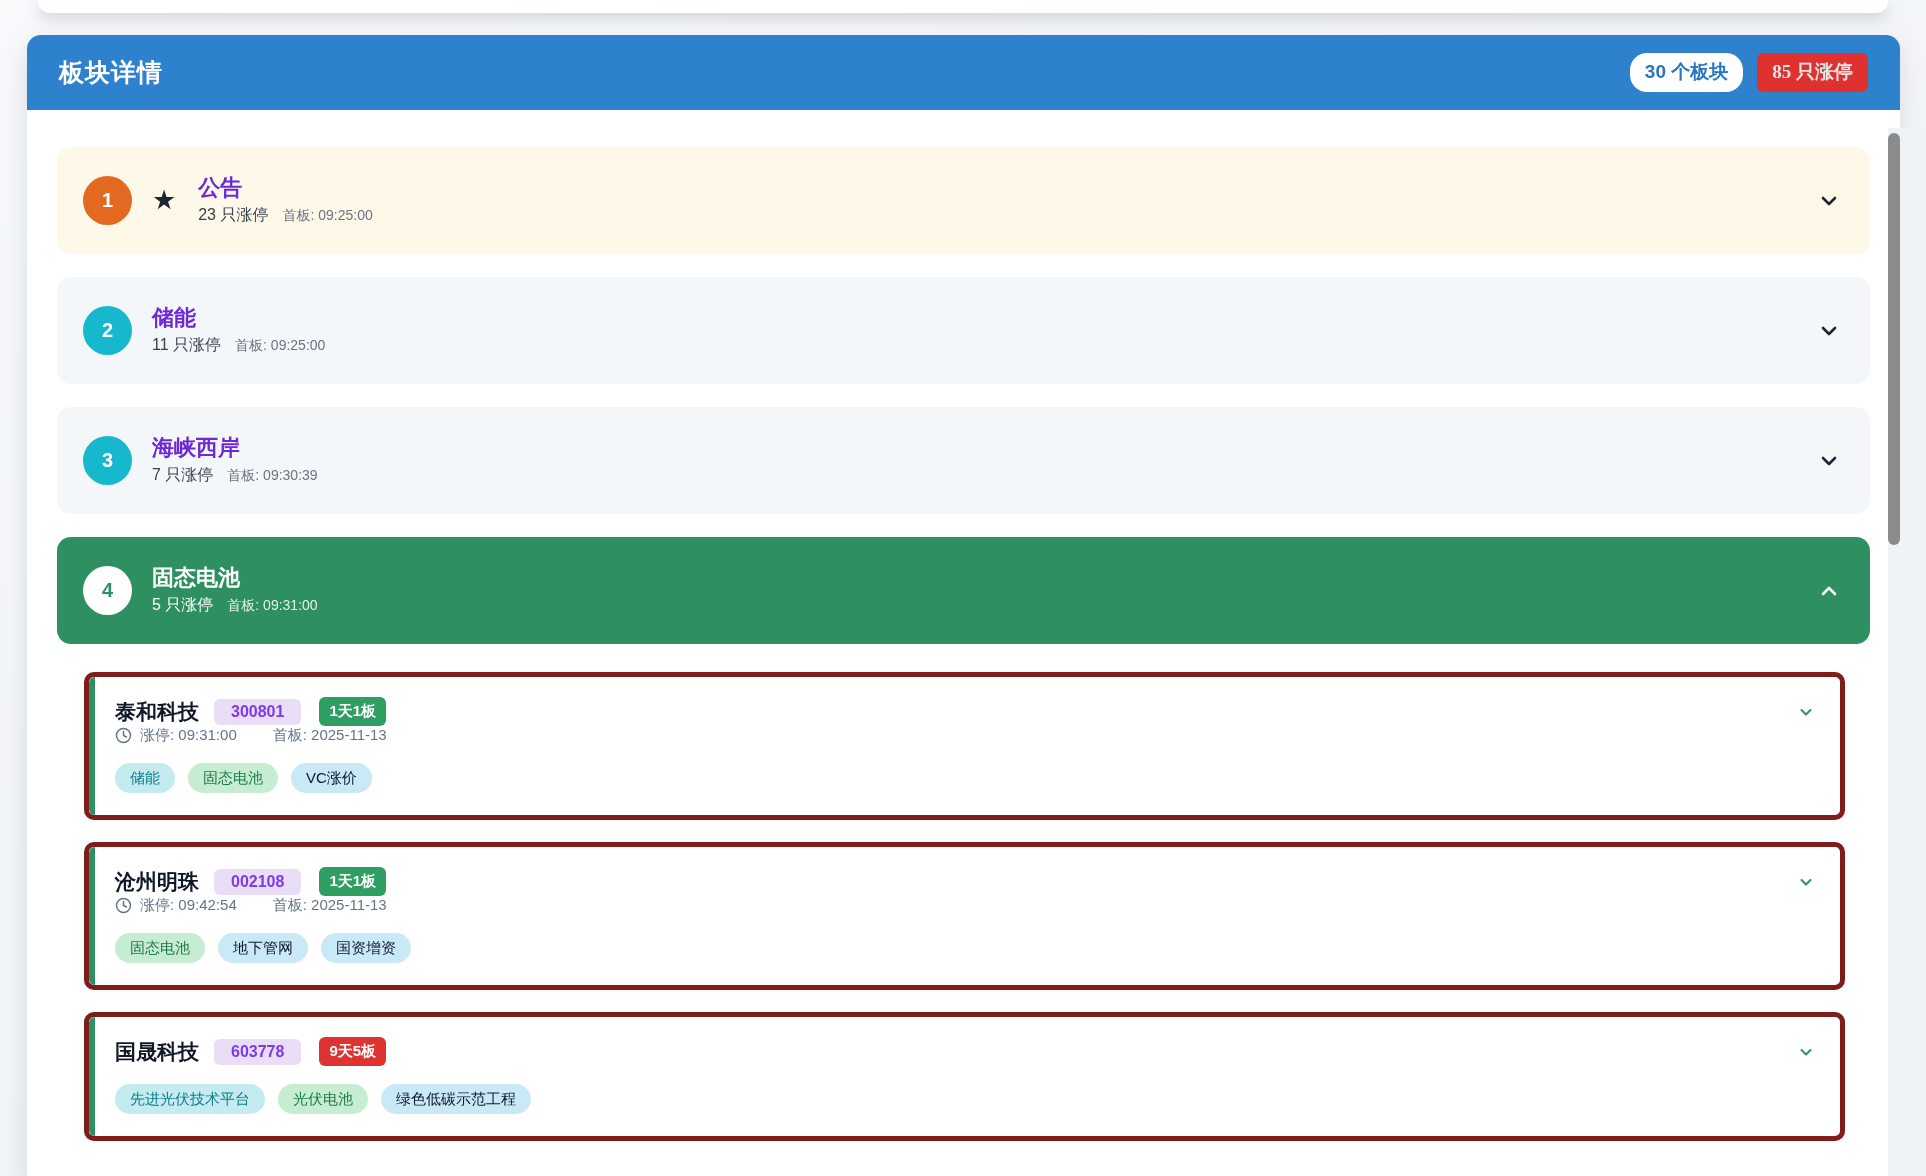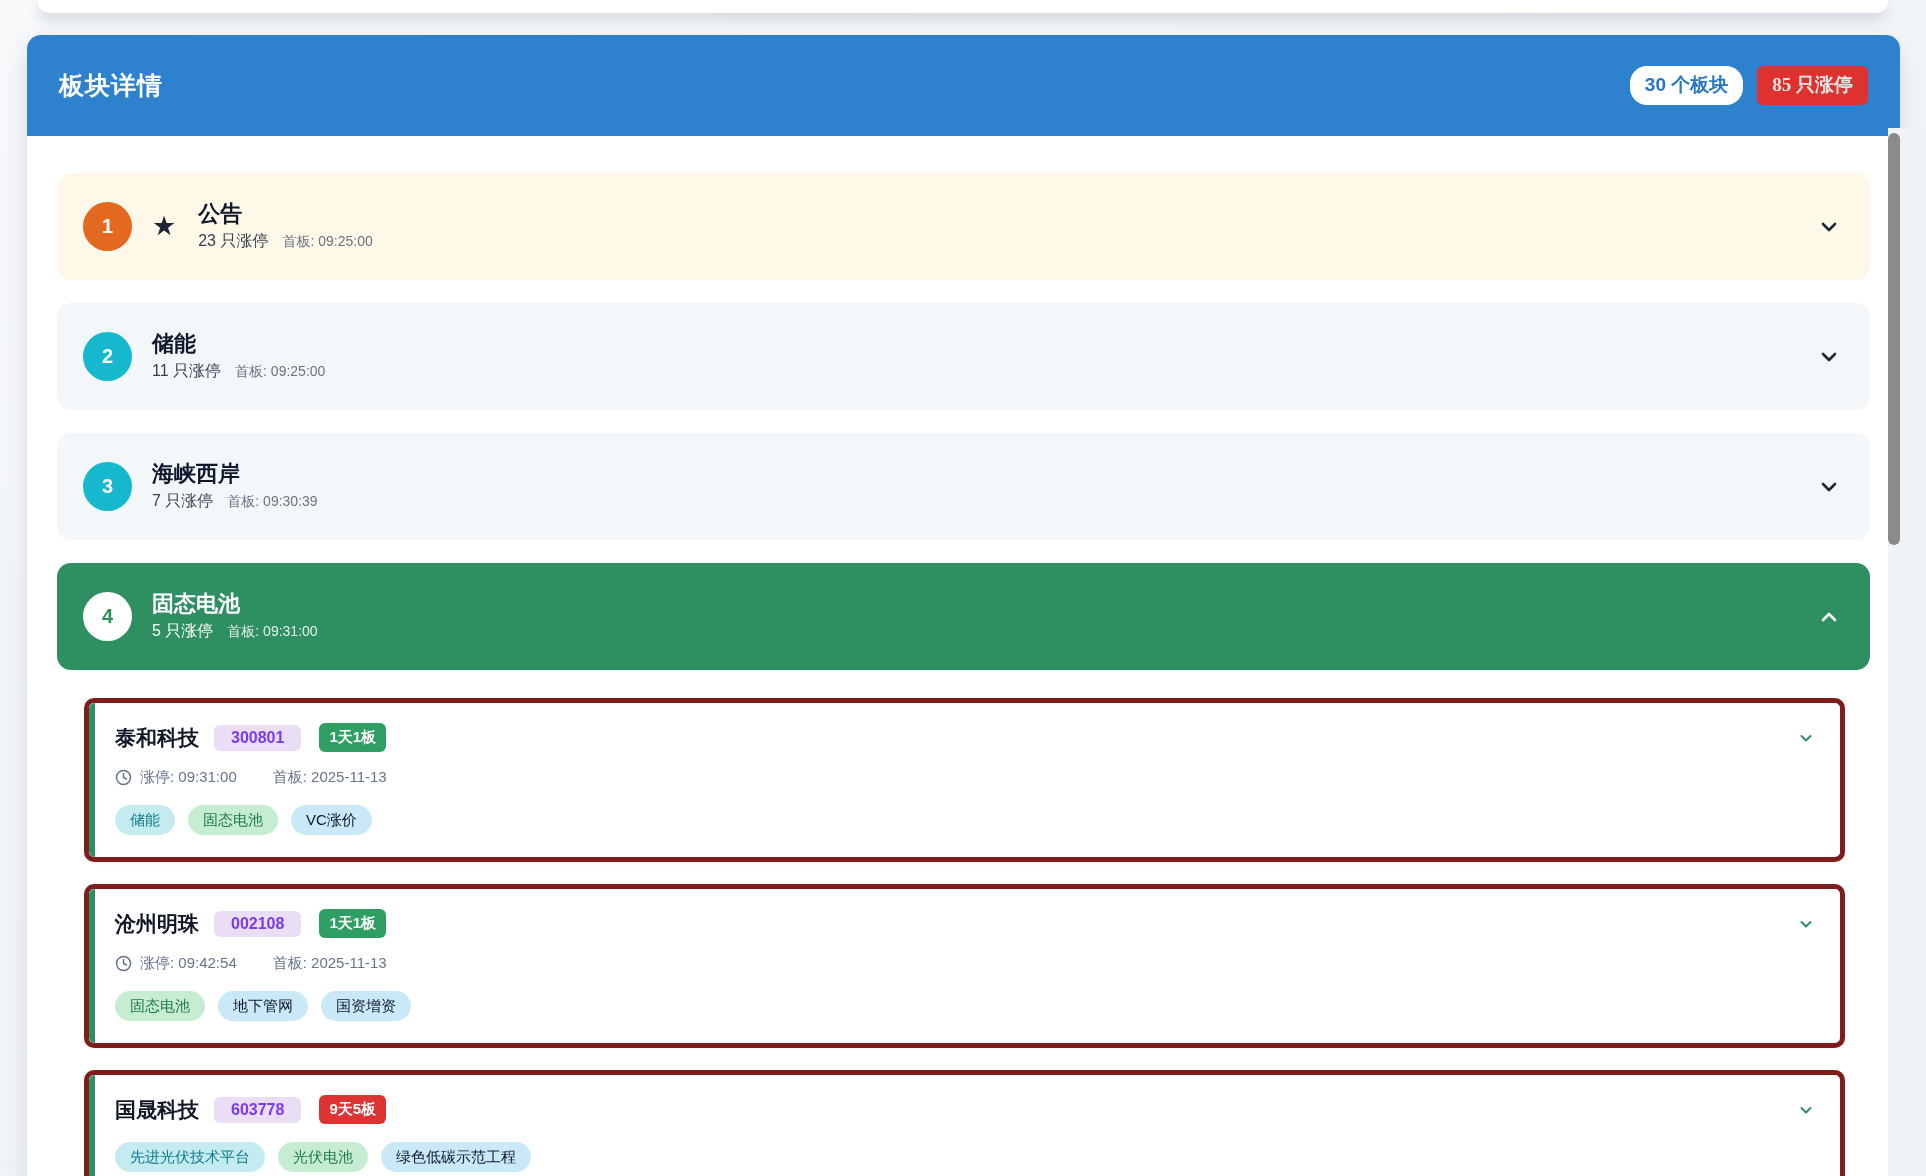--- a/index.html
+++ b/index.html
@@ -19,21 +19,21 @@
 
   
   .panel {
     position:absolute; left:27px; top:35px; width:1873px; height:1141px;
     background:#ffffff; border-radius:14px 14px 0 0;
     box-shadow:0 10px 24px rgba(80,95,115,.18);
     overflow:hidden;
   }
 
   .panel-header {
-    height:101px; background:#2e82cd; display:flex; align-items:center;
+    height:75px; background:#2e82cd; display:flex; align-items:center;
     justify-content:space-between; padding:0 32px;
   }
   .panel-title { color:#ffffff; font-size:25px; font-weight:bold; letter-spacing:1px; }
   .header-badges { display:flex; gap:14px; }
   .badge-pill {
     font-size:19px; font-weight:bold; border-radius:6px; padding:8px 15px;
     line-height:1.2; cursor:default;
   }
   .badge-count   { background:#ffffff; color:#2776c4;border-radius:17px; }
   .badge-limitup { background:#e03131; color:#e5e5e5;font-family:Liberation Serif, serif; }
@@ -54,21 +54,21 @@
     display:flex; align-items:center; justify-content:center;
     color:#ffffff; font-size:20px; font-weight:bold; margin-right:20px;
   }
   .rank-1 { background:#e2691f; }
   .rank-cyan { background:#16b8ce; }
   .rank-inverse { background:#ffffff; color:#2e8f60; }
 
   .star { font-size:27px; color:#1d2433; margin-right:22px; line-height:1; }
 
   .sector-text { display:flex; flex-direction:column; gap:5px; }
-  .sector-name { font-size:22px; font-weight:bold; color:#0f172a; line-height:1.15; }
+  .sector-name { font-size:22px; font-weight:bold; color:#6d28d9; line-height:1.15; }
   .sector-sub  { display:flex; align-items:baseline; gap:14px; }
   .sector-limitup { font-size:16px; color:#374151; }
   .sector-first   { font-size:14px; color:#6b7280; }
   .sector-row[data-theme="active"] .sector-name { color:#ffffff; }
   .sector-row[data-theme="active"] .sector-limitup { color:#ffffff; }
   .sector-row[data-theme="active"] .sector-first { color:rgba(255,255,255,.88); }
 
   .row-spacer { flex:1; }
   .chevron { width:22px; height:22px; display:block; }
   .chevron svg { display:block; }
@@ -92,21 +92,21 @@
   }
   .board-badge {
     margin-left:18px; color:#ffffff; font-weight:bold; font-size:15px;
     border-radius:6px; padding:5px 10px;
   }
   .board-badge[data-variant="green"] { background:#2f9e63; }
   .board-badge[data-variant="red"]   { background:#dd3333; }
   .stock-chevron { margin-left:auto; color:#2e8f60; width:16px; height:16px; }
 
   .stock-meta {
-    margin-top:16px; display:flex; align-items:center; gap:8px;
+    display:flex; align-items:center; gap:8px;
     color:#64748b; font-size:15px;
   }
   .meta-first { margin-left:28px; }
   .clock-icon { width:17px; height:17px; display:block; }
 
   .tag-row { margin-top:18px; display:flex; gap:13px; }
   .tag {
     font-size:15px; border-radius:15px; padding:6px 15px; line-height:1.2;
   }
   .tag[data-color="cyan"]  { background:#c4ecf0; color:#0f7b8a; }

